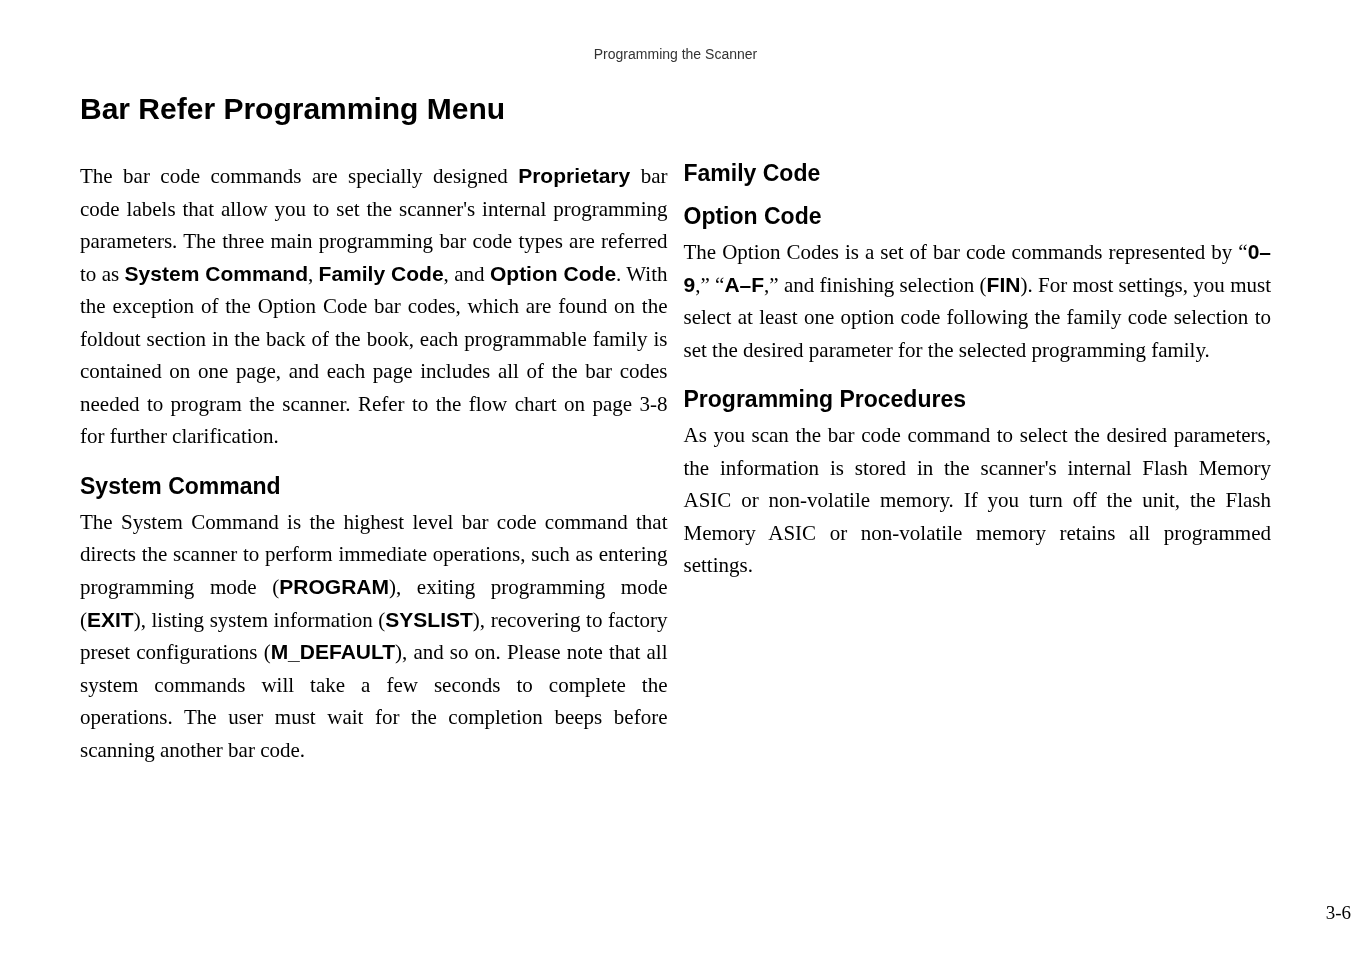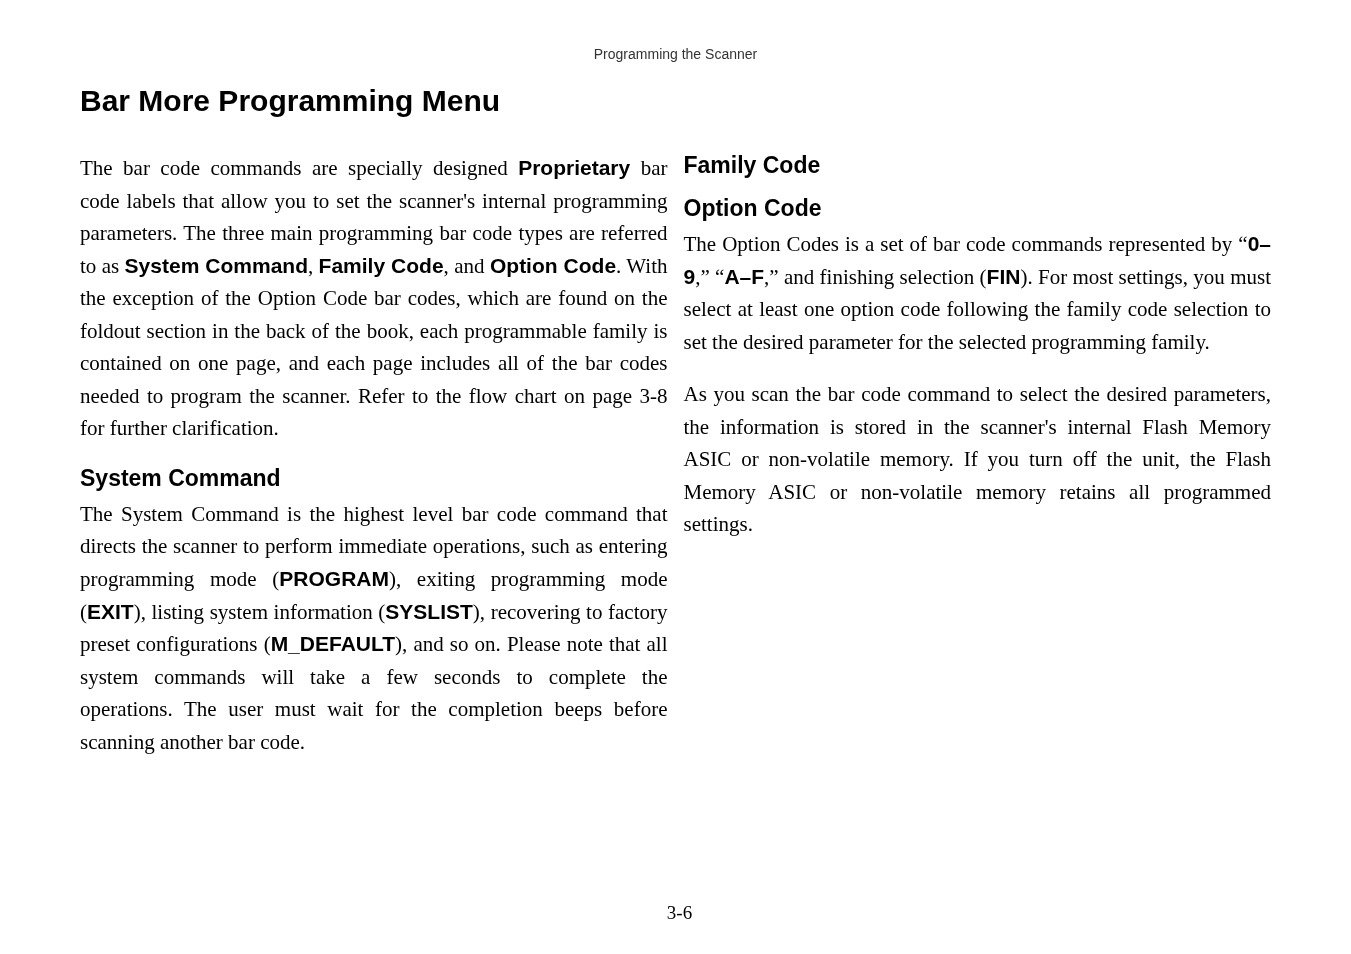--- a/index.html
+++ b/index.html
@@ -14,21 +14,21 @@
     font-family: "Times New Roman", Times, serif;
     color: #000000;
     padding: 46px 80px 20px 80px;
     position: relative;
   }
   .page-header {
     text-align: center;
     font-family: Verdana, Geneva, sans-serif;
     font-size: 14px;
     color: #333333;
-    margin-bottom: 22px;
+    margin-bottom: 30px;
   }
   .main-title {
     font-family: Verdana, Geneva, sans-serif;
     font-weight: bold;
     font-size: 30px;
     margin-bottom: 34px;
   }
   .columns {
     display: flex;
     gap: 16px;
@@ -47,34 +47,34 @@
     font-weight: 600;
     font-size: 23px;
     margin-top: 16px;
     margin-bottom: 6px;
   }
   .page-number {
     position: absolute;
     bottom: 30px;
     left: 8px;
     right: 0;
-    text-align: center;
+    text-align: right;
     font-size: 19px;
   }
   .bold-sans {
     font-family: Arial, Helvetica, sans-serif;
     font-weight: bold;
   }
 </style>
 </head>
 <body>
 
 <div class="page-header">Programming the Scanner</div>
 
-<h1 class="main-title">Bar More Programming Menu</h1>
+<h1 class="main-title">Bar Refer Programming Menu</h1>
 
 <div class="columns">
 
   <div class="column">
 
     <p class="body-text">
       <span>The bar code commands are specially designed </span><span class="bold-sans">Proprietary</span><span> bar code labels that allow you to set the scanner's internal programming parameters. The three main programming bar code types are referred to as </span><span class="bold-sans">System Command</span><span>, </span><span class="bold-sans">Family Code</span><span>, and </span><span class="bold-sans">Option Code</span><span>. With the exception of the Option Code bar codes, which are found on the foldout section in the back of the book, each programmable family is contained on one page, and each page includes all of the bar codes needed to program the scanner. Refer to the flow chart on page 3-8 for further clarification.</span>
     </p>
 
     <h2 class="subheading">System Command</h2>
@@ -87,19 +87,20 @@
 
   <div class="column">
 
     <h2 class="subheading" style="margin-top:0;">Family Code</h2>
 
     <h2 class="subheading">Option Code</h2>
     <p class="body-text">
       <span>The Option Codes is a set of bar code commands represented by “</span><span class="bold-sans">0–9</span><span>,” “</span><span class="bold-sans">A–F</span><span>,” and finishing selection (</span><span class="bold-sans">FIN</span><span>). For most settings, you must select at least one option code following the family code selection to set the desired parameter for the selected programming family.</span>
     </p>
 
+    <h2 class="subheading">Programming Procedures</h2>
     <p class="body-text">As you scan the bar code command to select the desired parameters, the information is stored in the scanner's internal Flash Memory ASIC or non-volatile memory. If you turn off the unit, the Flash Memory ASIC or non-volatile memory retains all programmed settings.</p>
 
   </div>
 
 </div>
 
 <div class="page-number">3-6</div>
 
 </body></html>

